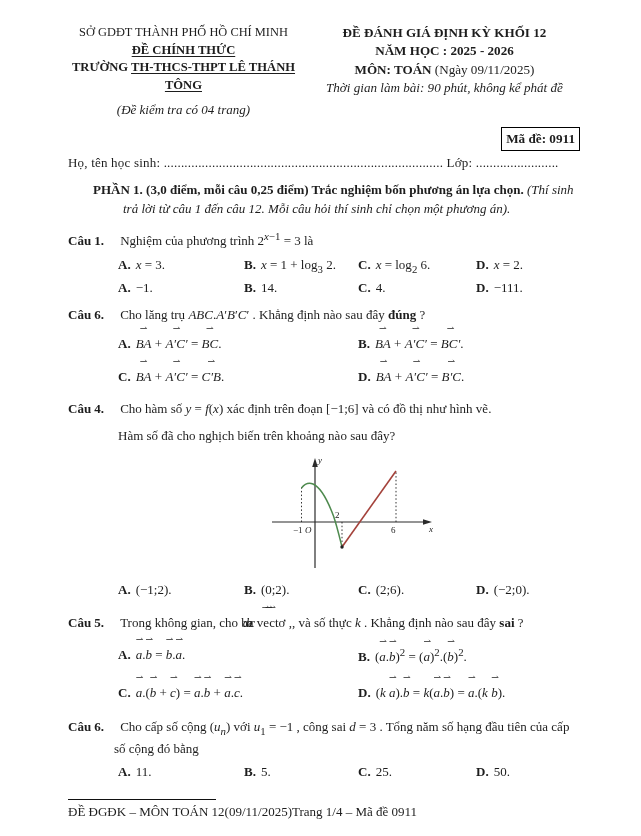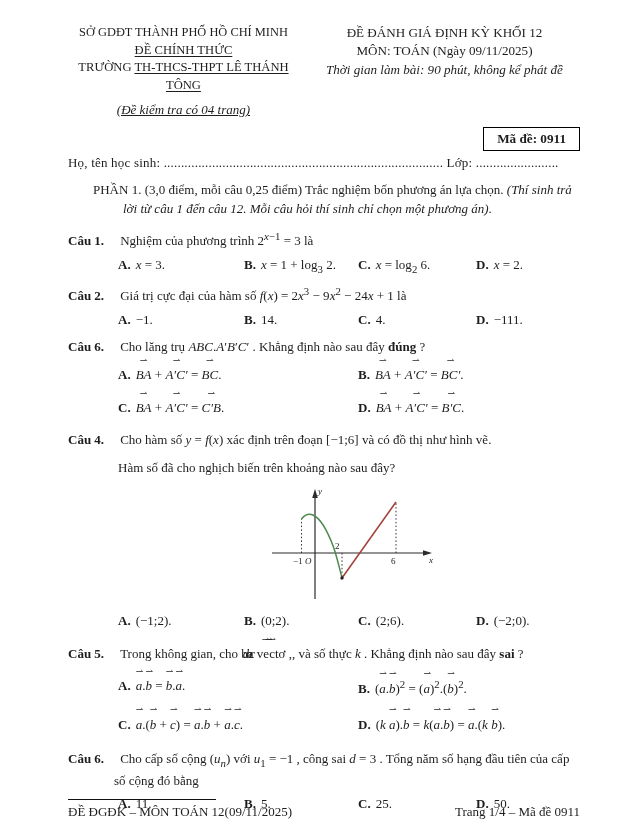--- a/index.html
+++ b/index.html
@@ -6,31 +6,31 @@
   .page{
     position:relative;
     width:641px;height:836px;
     box-sizing:border-box;
     padding:24px 61px 10px 68px;
     background:#fff;
     font-family:"Liberation Serif","DejaVu Serif",serif;
     font-size:13px;color:#1d1d1d;
     overflow:hidden;
   }
-  .b{font-weight:normal;}
+  .b{font-weight:bold;}
   .i{font-style:italic;}
   .u{text-decoration:underline;text-underline-offset:2px;}
   
   .hdr{display:flex;width:100%;gap:10px;}
   .hdr-left{width:46%;text-align:center;font-size:12.6px;line-height:1.42;}
   .hdr-right{width:54%;text-align:center;font-size:13.1px;line-height:1.4;}
   .hdr-left .small-caps{font-size:12.4px;}
-  .exam-note{margin-top:6px;font-size:13px;text-decoration:underline;}
+  .exam-note{margin-top:6px;font-size:13px;}
   .code-row{display:flex;justify-content:flex-end;margin-top:7px;}
-  .code-box{border:1.7px solid #000;padding:3px 13px;font-weight:bold;font-size:13.2px;}
+  .code-box{border:1.7px solid #000;padding:3px 4px;font-weight:bold;font-size:13.2px;}
   .student{margin-top:4px;font-size:13px;letter-spacing:.2px;}
   
   .part{margin-top:9px;padding-left:30px;text-indent:-30px;line-height:1.5;margin-left:25px;}
   
   .q{margin-top:9px;padding-left:46px;text-indent:-46px;line-height:1.5;}
   .q .lbl{font-weight:bold;padding-right:16px;}
   .stem2{padding-left:50px;margin-top:8px;line-height:1.5;}
   .opts{padding-left:50px;margin-top:6px;display:grid;}
   .opts4{grid-template-columns:126px 114px 118px 1fr;}
   .opts2{grid-template-columns:240px 1fr;row-gap:7px;}
@@ -47,36 +47,37 @@
   .axis{stroke:#2b2b2b;stroke-width:1.2;}
   .axfill{fill:#2b2b2b;stroke:none;}
   .curve{fill:none;stroke-width:1.5;}
   .gline{fill:none;stroke-width:1.6;}
   .gl{font:italic 9px "Liberation Serif",serif;fill:#222;}
   .gn{font:9px "Liberation Serif",serif;fill:#222;}
   .pt{fill:#222;stroke:none;}
   
   .footer{position:absolute;left:68px;right:61px;bottom:16px;}
   .rule{width:148px;border-top:1.6px solid #111;margin-bottom:4px;}
-  .foot-row{display:flex;justify-content:space-between;font-size:13px;}
+  .foot-row{display:flex;justify-content:flex-start;font-size:13px;}
 </style>
 </head>
 <body>
 
 <div class="page">
 
   <header class="hdr">
     <div class="hdr-left">
       <div class="small-caps">SỞ GDĐT THÀNH PHỐ HỒ CHÍ MINH</div>
       <div class="b u">ĐỀ CHÍNH THỨC</div>
       <div class="b"><span>TRƯỜNG </span><span class="u">TH-THCS-THPT LÊ THÁNH TÔNG</span></div>
       <div class="i exam-note">(Đề kiểm tra có 04 trang)</div>
     </div>
     <div class="hdr-right">
       <div class="b">ĐỀ ĐÁNH GIÁ ĐỊNH KỲ KHỐI 12</div>
+      <div class="b">NĂM HỌC : 2025 - 2026</div>
       <div><span class="b">MÔN: TOÁN</span><span> (Ngày 09/11/2025)</span></div>
       <div class="i">Thời gian làm bài: 90 phút, không kể phát đề</div>
     </div>
   </header>
 
   <div class="code-row">
     <div class="code-box">Mã đề: 0911</div>
   </div>
 
   <div class="student">Họ, tên học sinh: ................................................................................. Lớp: ........................</div>
@@ -89,23 +90,20 @@
   <div class="q">
     <span class="lbl">Câu 1.</span><span>Nghiệm của phương trình  2<sup><i>x</i>−1</sup> = 3  là</span>
   </div>
   <div class="opts opts4">
     <span class="opt"><span class="l">A.</span><span><i>x</i> = 3.</span></span>
     <span class="opt"><span class="l">B.</span><span><i>x</i> = 1 + log<sub>3</sub> 2.</span></span>
     <span class="opt"><span class="l">C.</span><span><i>x</i> = log<sub>2</sub> 6.</span></span>
     <span class="opt"><span class="l">D.</span><span><i>x</i> = 2.</span></span>
   </div>
 
-  <div class="q">
-    <span class="lbl">Câu 2.</span><span>Giá trị cực đại của hàm số  <i>f</i>(<i>x</i>) = 2<i>x</i><sup>3</sup> − 9<i>x</i><sup>2</sup> − 24<i>x</i> + 1 là</span>
-  </div>
   <div class="opts opts4">
     <span class="opt"><span class="l">A.</span><span>−1.</span></span>
     <span class="opt"><span class="l">B.</span><span>14.</span></span>
     <span class="opt"><span class="l">C.</span><span>4.</span></span>
     <span class="opt"><span class="l">D.</span><span>−111.</span></span>
   </div>
 
   <div class="q">
     <span class="lbl">Câu 6.</span><span>Cho lăng trụ  <i>ABC</i>.<i>A</i>′<i>B</i>′<i>C</i>′ . Khẳng định nào sau đây <b>đúng</b> ?</span>
   </div>

